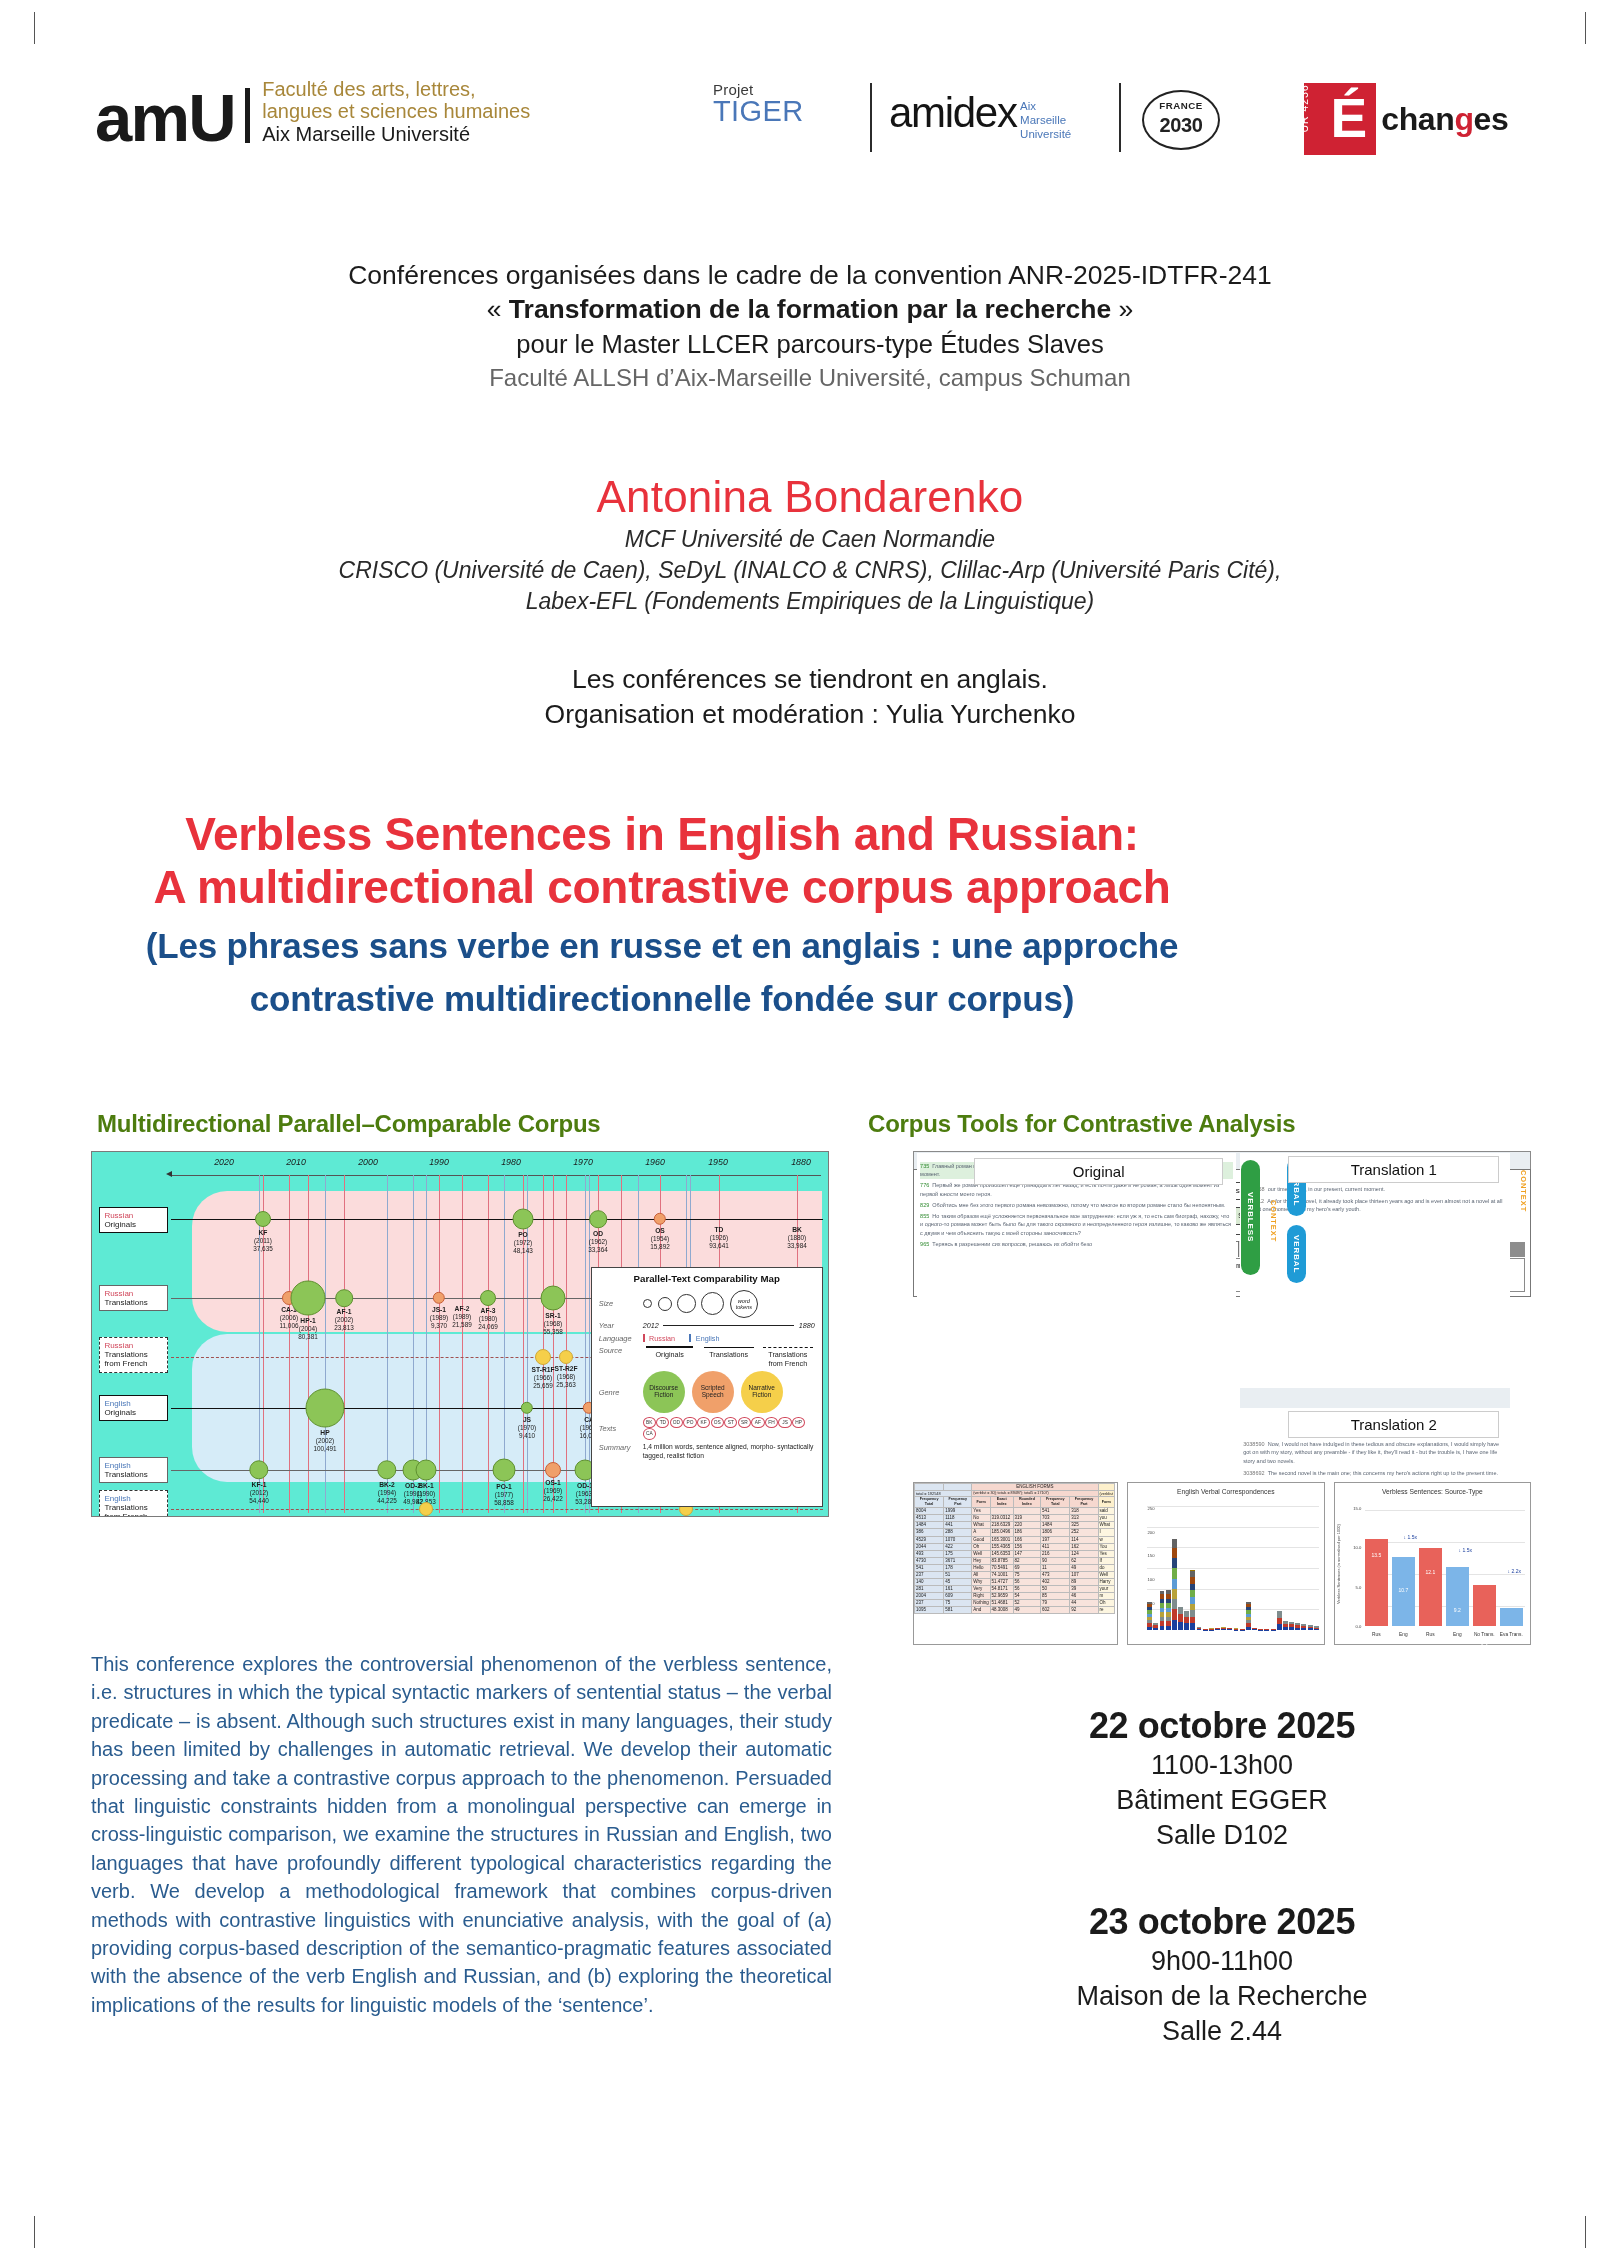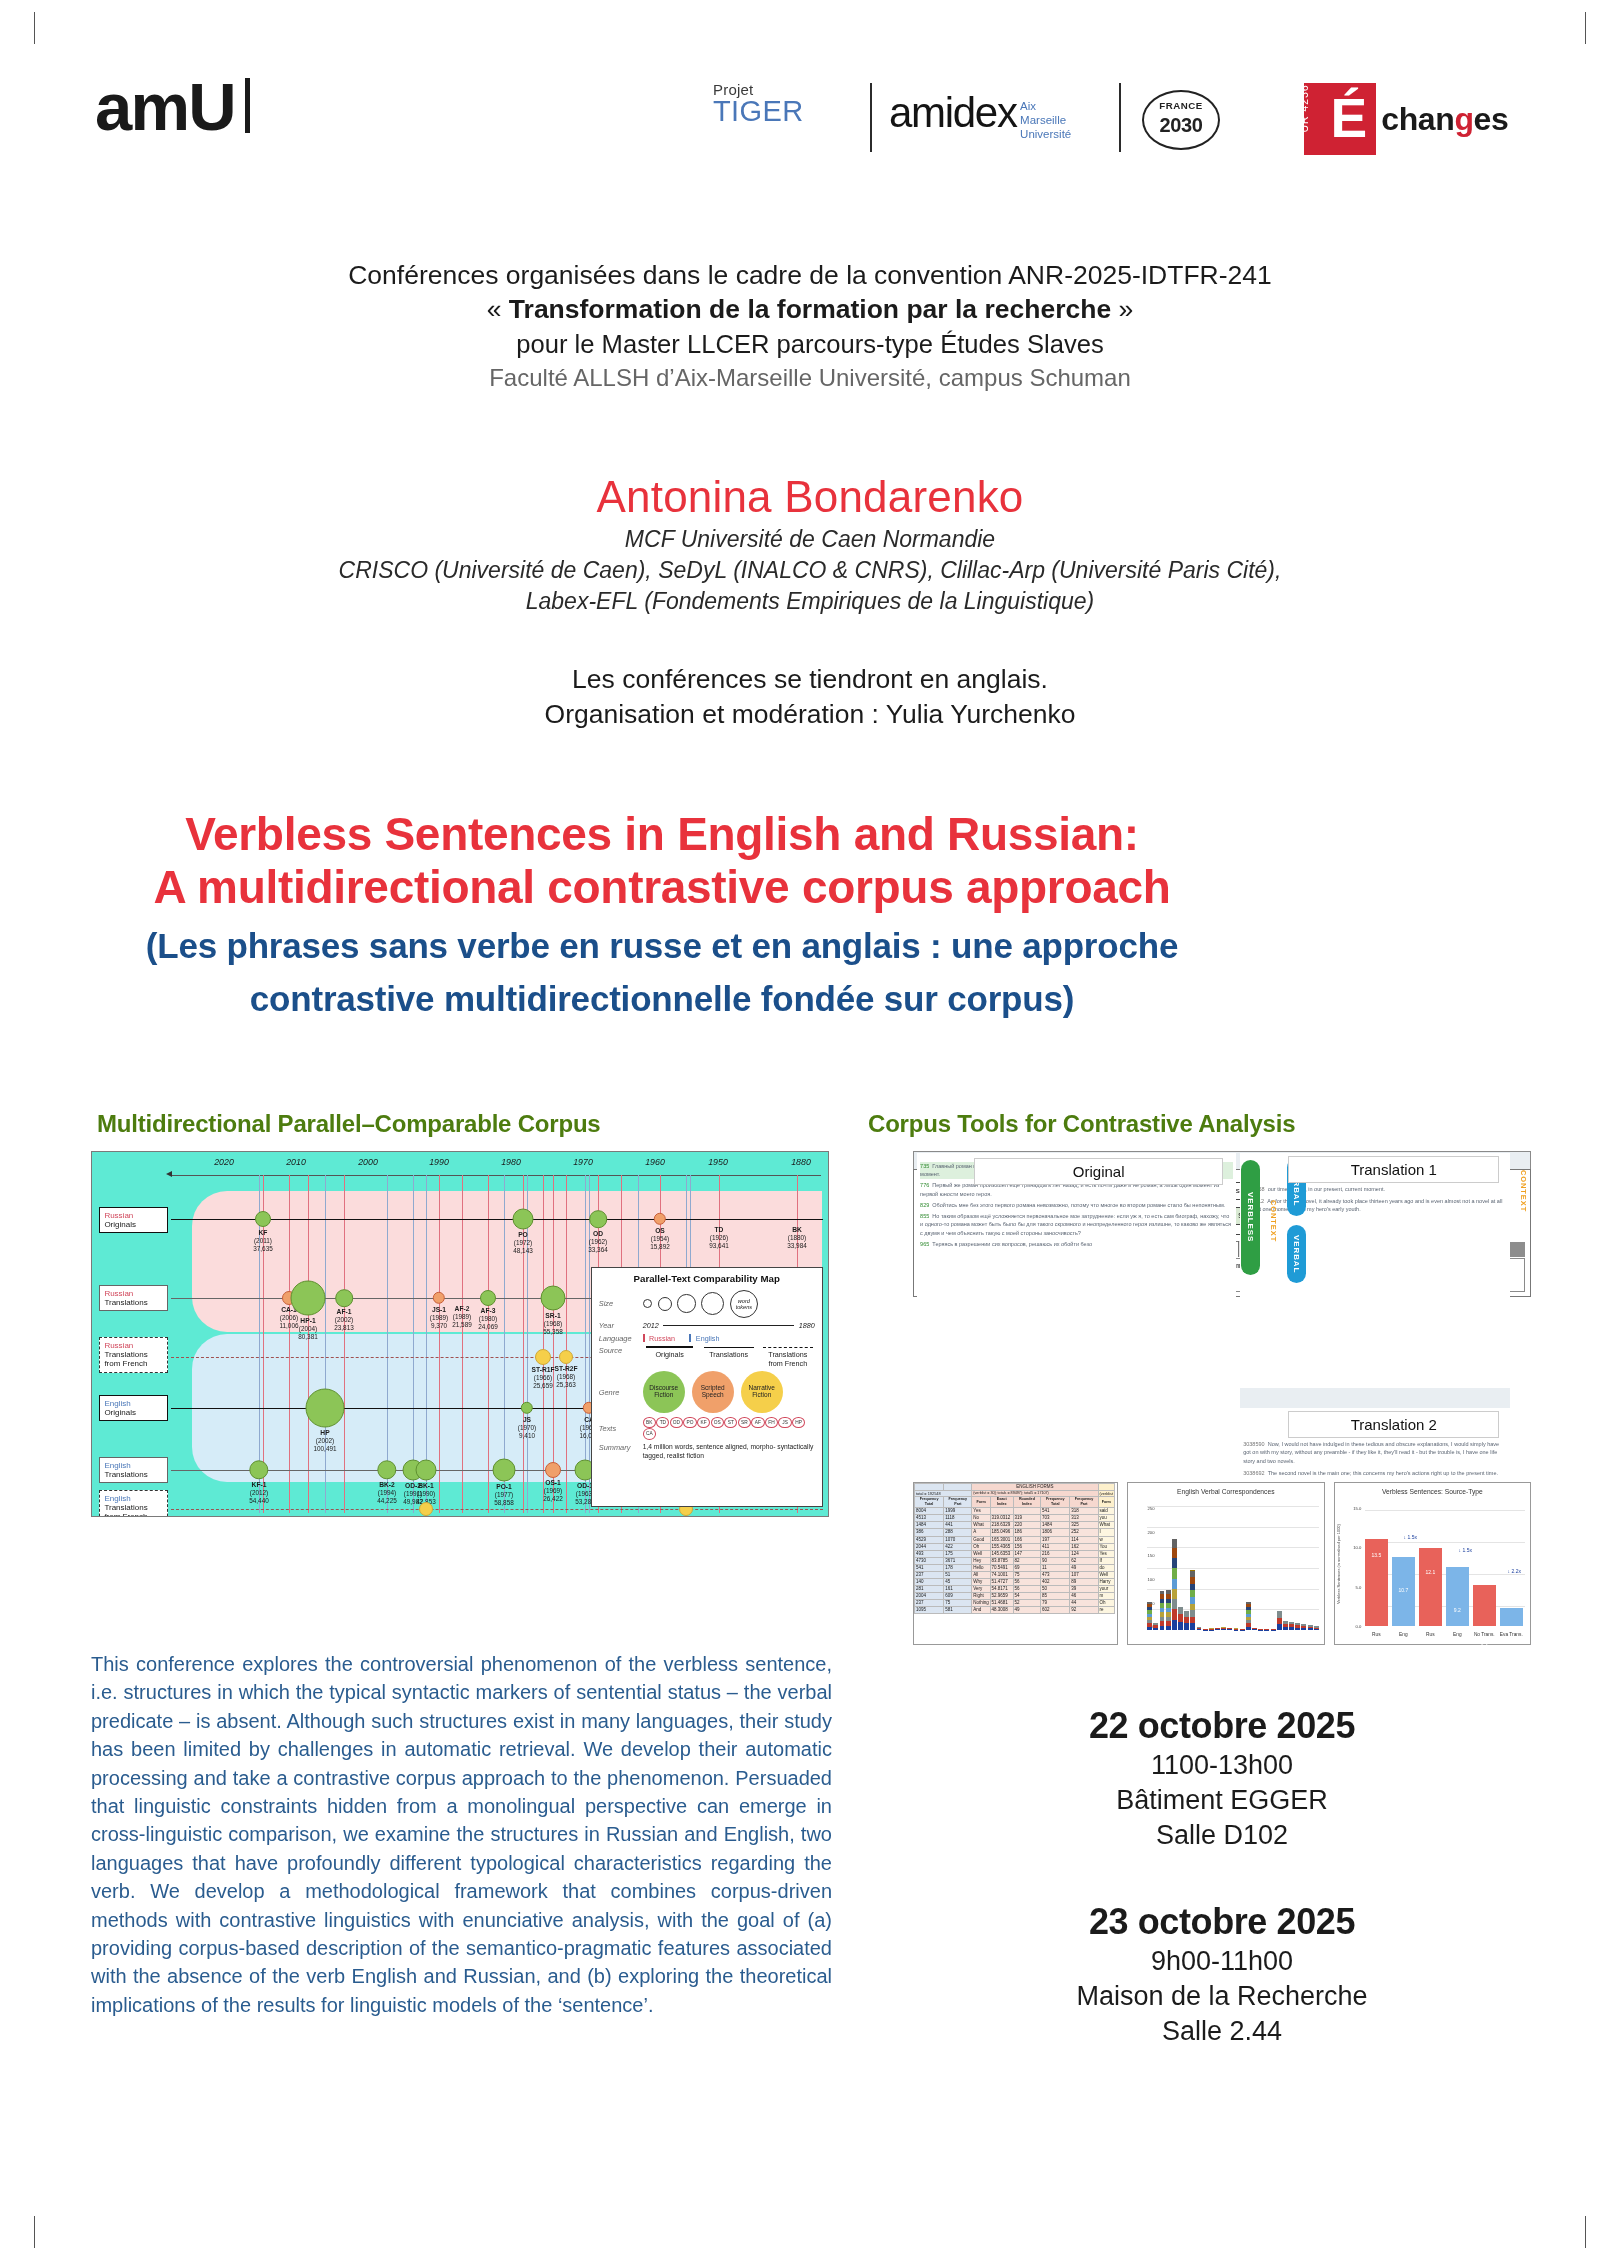--- a/index.html
+++ b/index.html
@@ -183,20 +183,25 @@
   <div class="cmark" style="left:34px;top:12.4px;width:0.9px;height:32px;"></div>
   <div class="cmark" style="left:1585px;top:12.4px;width:0.9px;height:32px;"></div>
   <div class="cmark" style="left:34px;top:2216px;width:0.9px;height:32px;"></div>
   <div class="cmark" style="left:1585px;top:2216px;width:0.9px;height:32px;"></div>
 
   <div class="logobar">
 
     <div class="amu">
       <div class="amu-mark">amU</div>
       <div class="amu-rule"></div>
+      <div class="amu-txt">
+        <div class="amu-l1">Faculté des arts, lettres,</div>
+        <div class="amu-l2">langues et sciences humaines</div>
+        <div class="amu-l3">Aix Marseille Université</div>
+      </div>
     </div>
 
     <div class="tiger">
       <div class="proj">Projet</div>
       <div class="big">TIGER</div>
     </div>
 
     <div class="vsep" style="left:870px;top:14px;height:69px;"></div>
 
     <div class="amidex">

